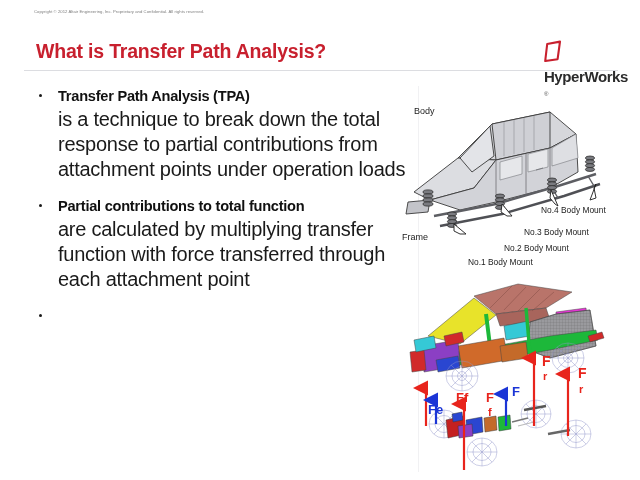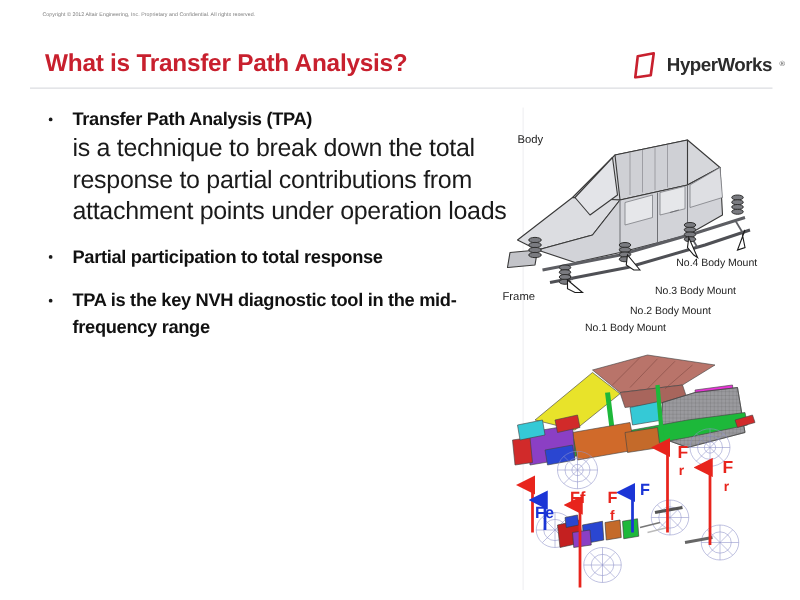--- a/index.html
+++ b/index.html
@@ -21,21 +21,21 @@
     font-size:19.5px; font-weight:bold; color:#C8202E;
     letter-spacing:-.2px; white-space:nowrap;
   }
   .divider {
     position:absolute; left:24px; top:70px; width:594px; height:1px;
     background:#dcdde1;
   }
 
   
   .logo { position:absolute; right:12px; top:40px; height:24px;
-          display:flex; align-items:center; gap:6px; }
+          display:flex; gap:6px;flex-direction:column; }
   .logo-mark { width:20px; height:22px; }
   .logo-text { font-size:15px; font-weight:bold; color:#2b2b2b;
                letter-spacing:-.4px; white-space:nowrap; }
   .logo-tm { font-size:6px; vertical-align:super; color:#555; }
 
   
   .content { position:absolute; left:0; top:86px; width:420px; }
   .bullet-block { position:relative; margin-bottom:14px; padding-left:58px; }
   .bullet-dot {
     position:absolute; left:39px; top:8px;
@@ -86,26 +86,26 @@
   <div class="content">
 
     <div class="bullet-block">
       <span class="bullet-dot"></span>
       <div class="b-head">Transfer Path Analysis (TPA)</div>
       <div class="b-body">is a technique to break down the total response to partial contributions from attachment points under operation loads</div>
     </div>
 
     <div class="bullet-block">
       <span class="bullet-dot"></span>
-      <div class="b-head">Partial participation to total response</div>
+      <div class="b-head">Partial contributions to total function</div>
+      <div class="b-body">are calculated by multiplying transfer function with force transferred through each attachment point</div>
     </div>
 
     <div class="bullet-block">
       <span class="bullet-dot"></span>
-      <div class="b-head">TPA is the key NVH diagnostic tool in the mid-frequency range</div>
     </div>
 
   </div>
 
   <div class="vsep"></div>
 
   <div class="figures">
 
     <div class="fig fig-top">
       <svg viewBox="0 0 222 180" aria-hidden="true">

